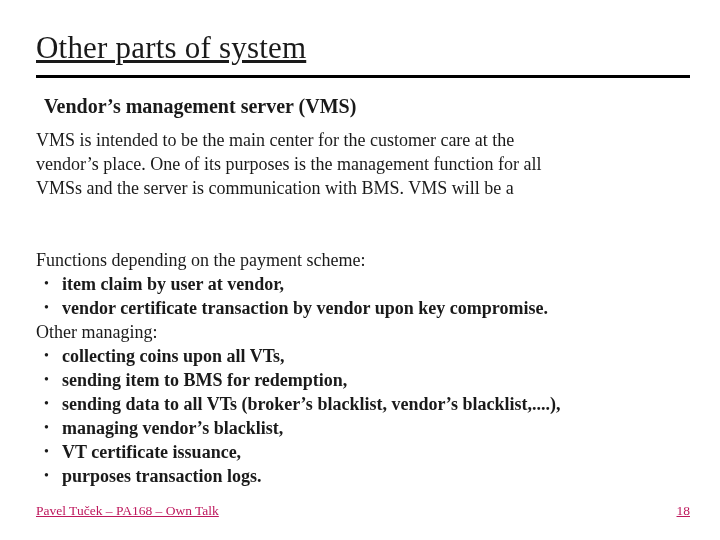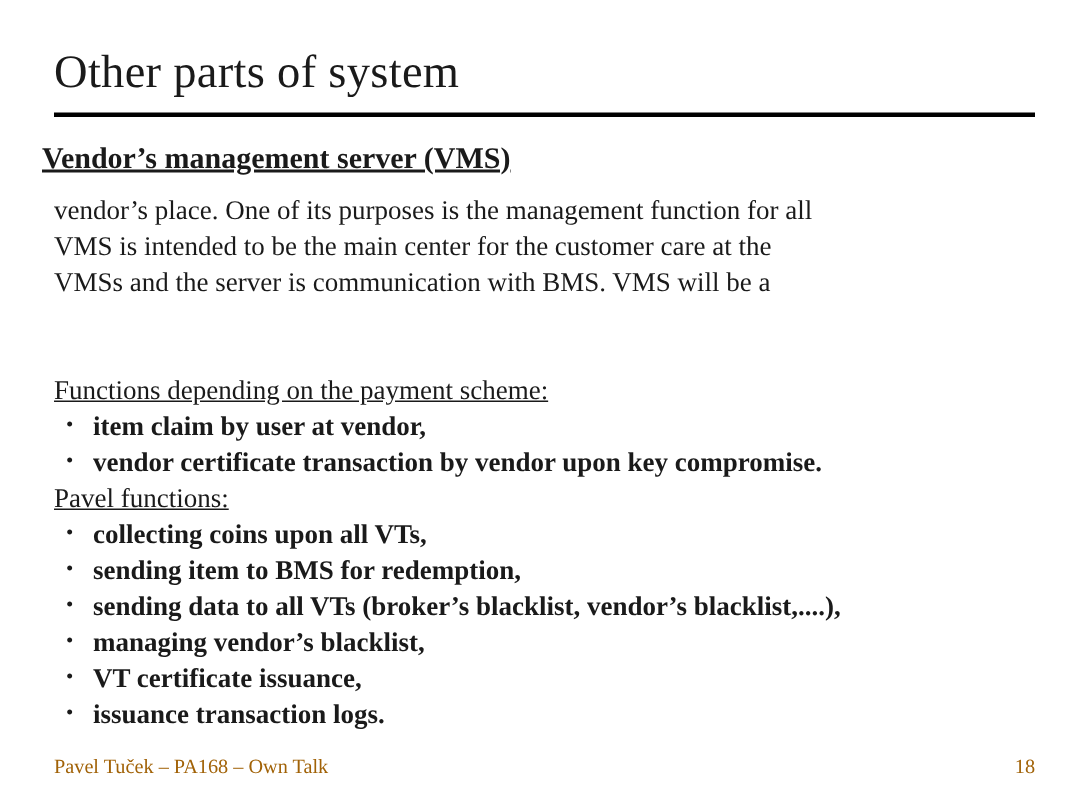--- a/index.html
+++ b/index.html
@@ -14,107 +14,108 @@
   }
   .title {
     position: absolute;
     left: 36px;
     top: 30px;
     margin: 0;
     font-size: 31px;
     font-weight: 400;
     letter-spacing: 0.2px;
     color: #1a1a1a;
+    text-decoration: underline;
   }
   .title-rule {
     position: absolute;
     left: 36px;
     top: 75px;
     width: 654px;
     height: 3px;
     background: #000000;
   }
   .subtitle {
     position: absolute;
-    left: 28px;
+    left: 44px;
     top: 95px;
     margin: 0;
     font-size: 20px;
     font-weight: 700;
-    text-decoration: underline;
     color: #1a1a1a;
   }
   .paragraph {
     position: absolute;
     left: 36px;
     top: 128px;
     width: 640px;
     font-size: 18px;
     line-height: 24px;
   }
   .body-block {
     position: absolute;
     left: 36px;
     top: 248px;
     width: 650px;
     font-size: 18px;
     line-height: 24px;
   }
-  .heading { margin: 0; text-decoration: underline; }
+  .heading { margin: 0; }
   .bullet-row { display: flex; }
   .bullet-glyph {
     width: 26px;
     padding-left: 8px;
     box-sizing: border-box;
     font-size: 14px;
     line-height: 24px;
     flex: 0 0 26px;
   }
   .bullet-text { flex: 1; font-weight: bold; }
   .footer {
     position: absolute;
     left: 36px;
     right: 30px;
     top: 503px;
     display: flex;
     justify-content: space-between;
     font-size: 13.5px;
-    color: #a16207;
+    color: #be185d;
+    text-decoration: underline;
   }
 </style>
 </head>
 <body>
 
 <div class="slide">
 
   <h1 class="title">Other parts of system</h1>
   <div class="title-rule"></div>
 
   <h2 class="subtitle">Vendor’s management server (VMS)</h2>
 
   <div class="paragraph">
+    <div>VMS is intended to be the main center for the customer care at the</div>
     <div>vendor’s place. One of its purposes is the management function for all</div>
-    <div>VMS is intended to be the main center for the customer care at the</div>
     <div>VMSs and the server is communication with BMS. VMS will be a</div>
   </div>
 
   <div class="body-block">
 
     <div class="heading">Functions depending on the payment scheme:</div>
 
     <div class="bullet-row">
       <span class="bullet-glyph">•</span>
       <span class="bullet-text">item claim by user at vendor,</span>
     </div>
     <div class="bullet-row">
       <span class="bullet-glyph">•</span>
       <span class="bullet-text">vendor certificate transaction by vendor upon key compromise.</span>
     </div>
 
-    <div class="heading">Pavel functions:</div>
+    <div class="heading">Other managing:</div>
 
     <div class="bullet-row">
       <span class="bullet-glyph">•</span>
       <span class="bullet-text">collecting coins upon all VTs,</span>
     </div>
     <div class="bullet-row">
       <span class="bullet-glyph">•</span>
       <span class="bullet-text">sending item to BMS for redemption,</span>
     </div>
     <div class="bullet-row">
@@ -124,21 +125,21 @@
     <div class="bullet-row">
       <span class="bullet-glyph">•</span>
       <span class="bullet-text">managing vendor’s blacklist,</span>
     </div>
     <div class="bullet-row">
       <span class="bullet-glyph">•</span>
       <span class="bullet-text">VT certificate issuance,</span>
     </div>
     <div class="bullet-row">
       <span class="bullet-glyph">•</span>
-      <span class="bullet-text">issuance transaction logs.</span>
+      <span class="bullet-text">purposes transaction logs.</span>
     </div>
 
   </div>
 
   <div class="footer">
     <span>Pavel Tuček – PA168 – Own Talk</span>
     <span>18</span>
   </div>
 
 </div>

